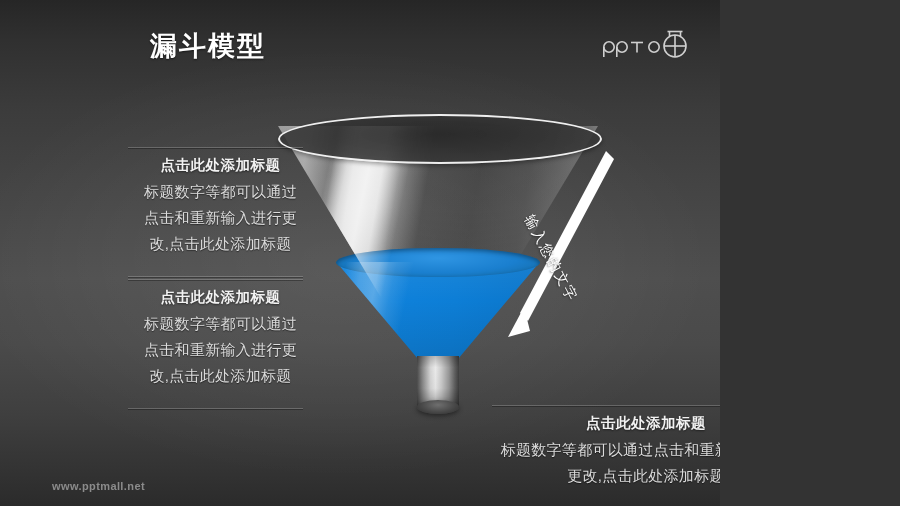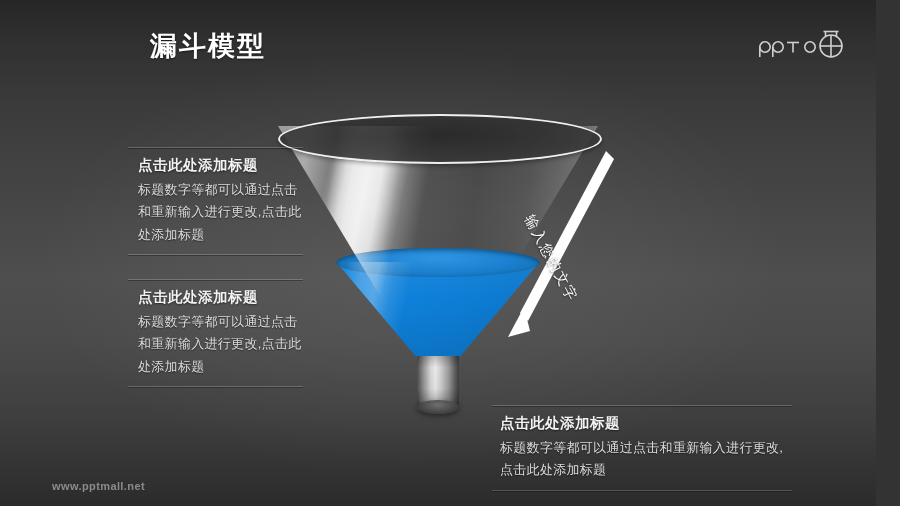--- a/index.html
+++ b/index.html
@@ -3,21 +3,21 @@
 <meta charset="utf-8">
 <title>漏斗模型</title>
 <style>
   html,body{margin:0;padding:0;}
   body{
     width:900px;height:506px;overflow:hidden;
     font-family:"Liberation Sans","DejaVu Sans",sans-serif;
     background:#333;
   }
   #slide{
-    position:relative;width:876px;height:506px;overflow:hidden;
+    position:relative;width:720px;height:506px;overflow:hidden;
     background:
       linear-gradient(180deg,
         #262626 0%,
         #303030 8%,
         #3c3c3c 22%,
         #474747 42%,
         #4e4e4e 55%,
         #4a4a4a 68%,
         #3f3f3f 82%,
         #343434 92%,
@@ -177,33 +177,33 @@
   
   .arrow-svg{position:absolute;left:480px;top:135px;width:160px;height:225px;z-index:5;}
   .arrow-label{
     position:absolute;left:536px;top:212px;z-index:5;
     color:#ffffff;font-size:14px;letter-spacing:2px;white-space:nowrap;
     transform:rotate(62deg);transform-origin:left top;
     text-shadow:0 1px 2px rgba(0,0,0,.6);
   }
 
   
-  .tb{position:absolute;z-index:6;}
+  .tb{position:absolute;z-index:6;text-align:center;}
   .tb .rule{
     height:0;border-top:1px solid rgba(255,255,255,.20);
     box-shadow:0 1px 0 rgba(0,0,0,.30);
   }
   .tb h3{
     margin:0;padding:8px 0 4px 10px;
     font-size:14.5px;font-weight:bold;color:#f2f2f2;letter-spacing:.5px;
     text-shadow:0 1px 2px rgba(0,0,0,.5);
   }
   .tb p{
-    margin:0;padding:0 0 8px 10px;
-    font-size:13px;color:#dcdcdc;line-height:1.72;letter-spacing:.3px;
+    margin:0;padding:0 0 20px 10px;
+    font-size:15px;color:#dcdcdc;line-height:1.72;letter-spacing:.3px;
     text-shadow:0 1px 1px rgba(0,0,0,.5);
   }
   #block-1{left:128px;top:147px;width:175px;}
   #block-2{left:128px;top:279px;width:175px;}
   #block-3{left:492px;top:405px;width:300px;}
   #block-3 h3{padding-left:8px;}
   #block-3 p{padding-left:8px;}
 
   
   .watermark{

